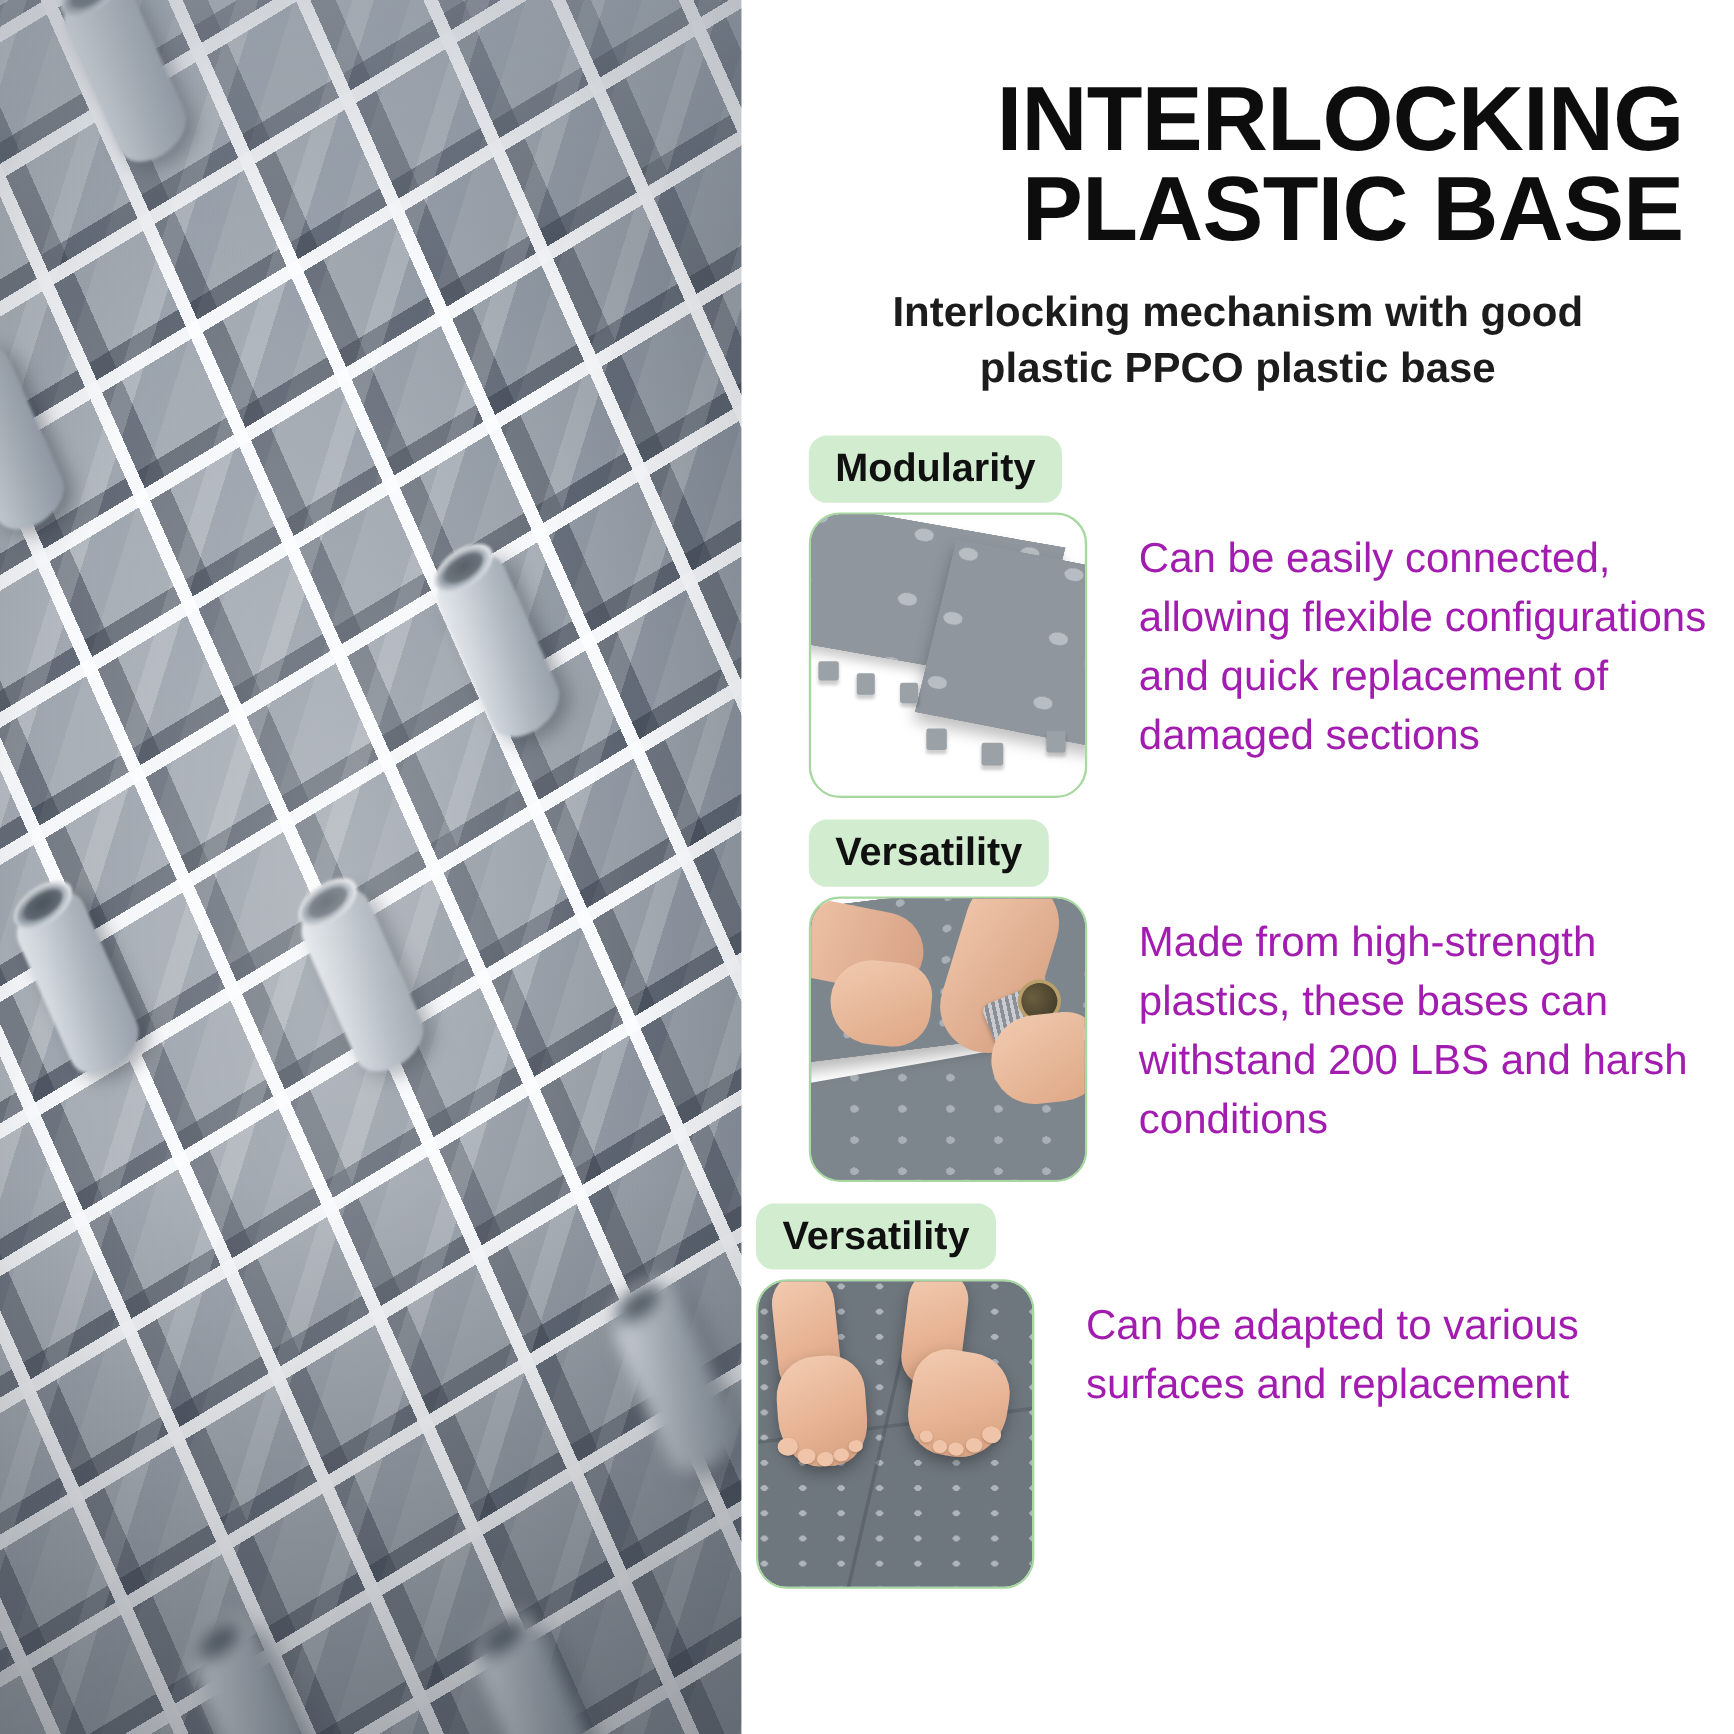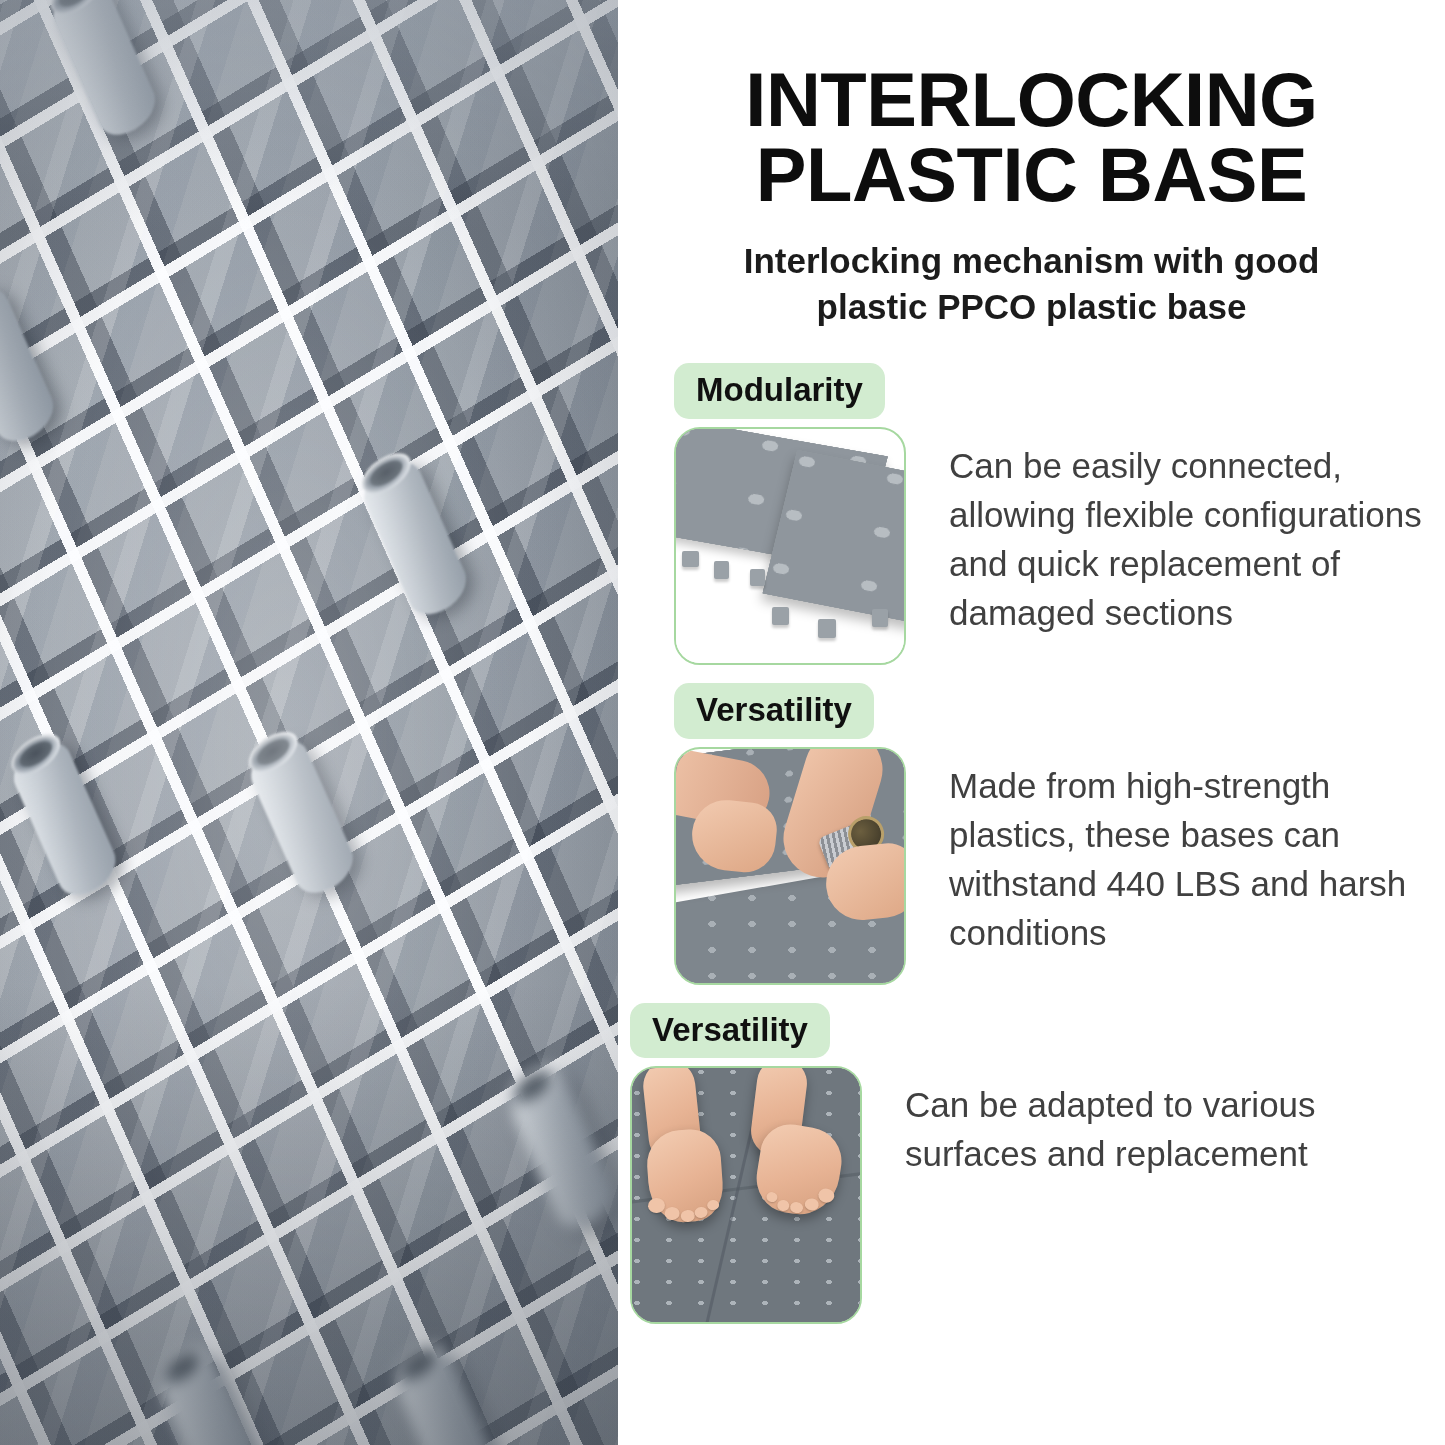--- a/index.html
+++ b/index.html
@@ -87,21 +87,21 @@
   
   .content {
     flex:1 1 auto;
     position:relative;
     background:#fff;
     padding:0;
   }
   .title {
     margin:0;
     padding:62px 42px 0 42px;
-    text-align:center;
+    text-align:right;
     font-size:76px;
     line-height:0.99;
     font-weight:bold;
     letter-spacing:-0.5px;
     color:#0d0d0d;
     font-family:"Liberation Sans", sans-serif;
   }
   .subtitle {
     margin:0;
     padding:26px 88px 0 88px;
@@ -134,21 +134,21 @@
     overflow:hidden;
     background:#fff;
     position:relative;
   }
   .desc {
     flex:1 1 auto;
     padding-left:43px;
     padding-top:14px;
     font-size:35px;
     line-height:1.40;
-    color:#404040;
+    color:#a21caf;
   }
 
   
   .t1 { height:238px; }
   .t1 .tile {
     position:absolute;
     background-image:
       radial-gradient(ellipse 13px 9px at 12px 10px, #b7bdc2 0%, #b7bdc2 58%, #8f969d 62%, #8f969d 100%),
       radial-gradient(ellipse 11px 8px at 40px 26px, #c0c6cb 0%, #c0c6cb 58%, #929a9f 62%, #929a9f 100%),
       radial-gradient(ellipse 15px 8px at 70px 14px, #b3b9bf 0%, #b3b9bf 58%, #8b9298 62%, #8b9298 100%),
@@ -308,21 +308,21 @@
           <div class="thumb t2">
             <div class="pebble-field mat-low"></div>
             <div class="gapw"></div>
             <div class="pebble-field mat-up"></div>
             <div class="skin armL"></div>
             <div class="skin handL"></div>
             <div class="skin armR"></div>
             <div class="watch"></div>
             <div class="skin handR"></div>
           </div>
-          <div class="desc">Made from high-strength plastics, these bases can withstand 440 LBS and harsh conditions</div>
+          <div class="desc">Made from high-strength plastics, these bases can withstand 200 LBS and harsh conditions</div>
         </div>
       </div>
 
       <div class="feature" style="margin-top:18px;padding-left:12px;">
         <span class="badge">Versatility</span>
         <div class="frow">
           <div class="thumb t3">
             <div class="pebble-field"></div>
             <div class="seam"></div>
             <div class="seam2"></div>

